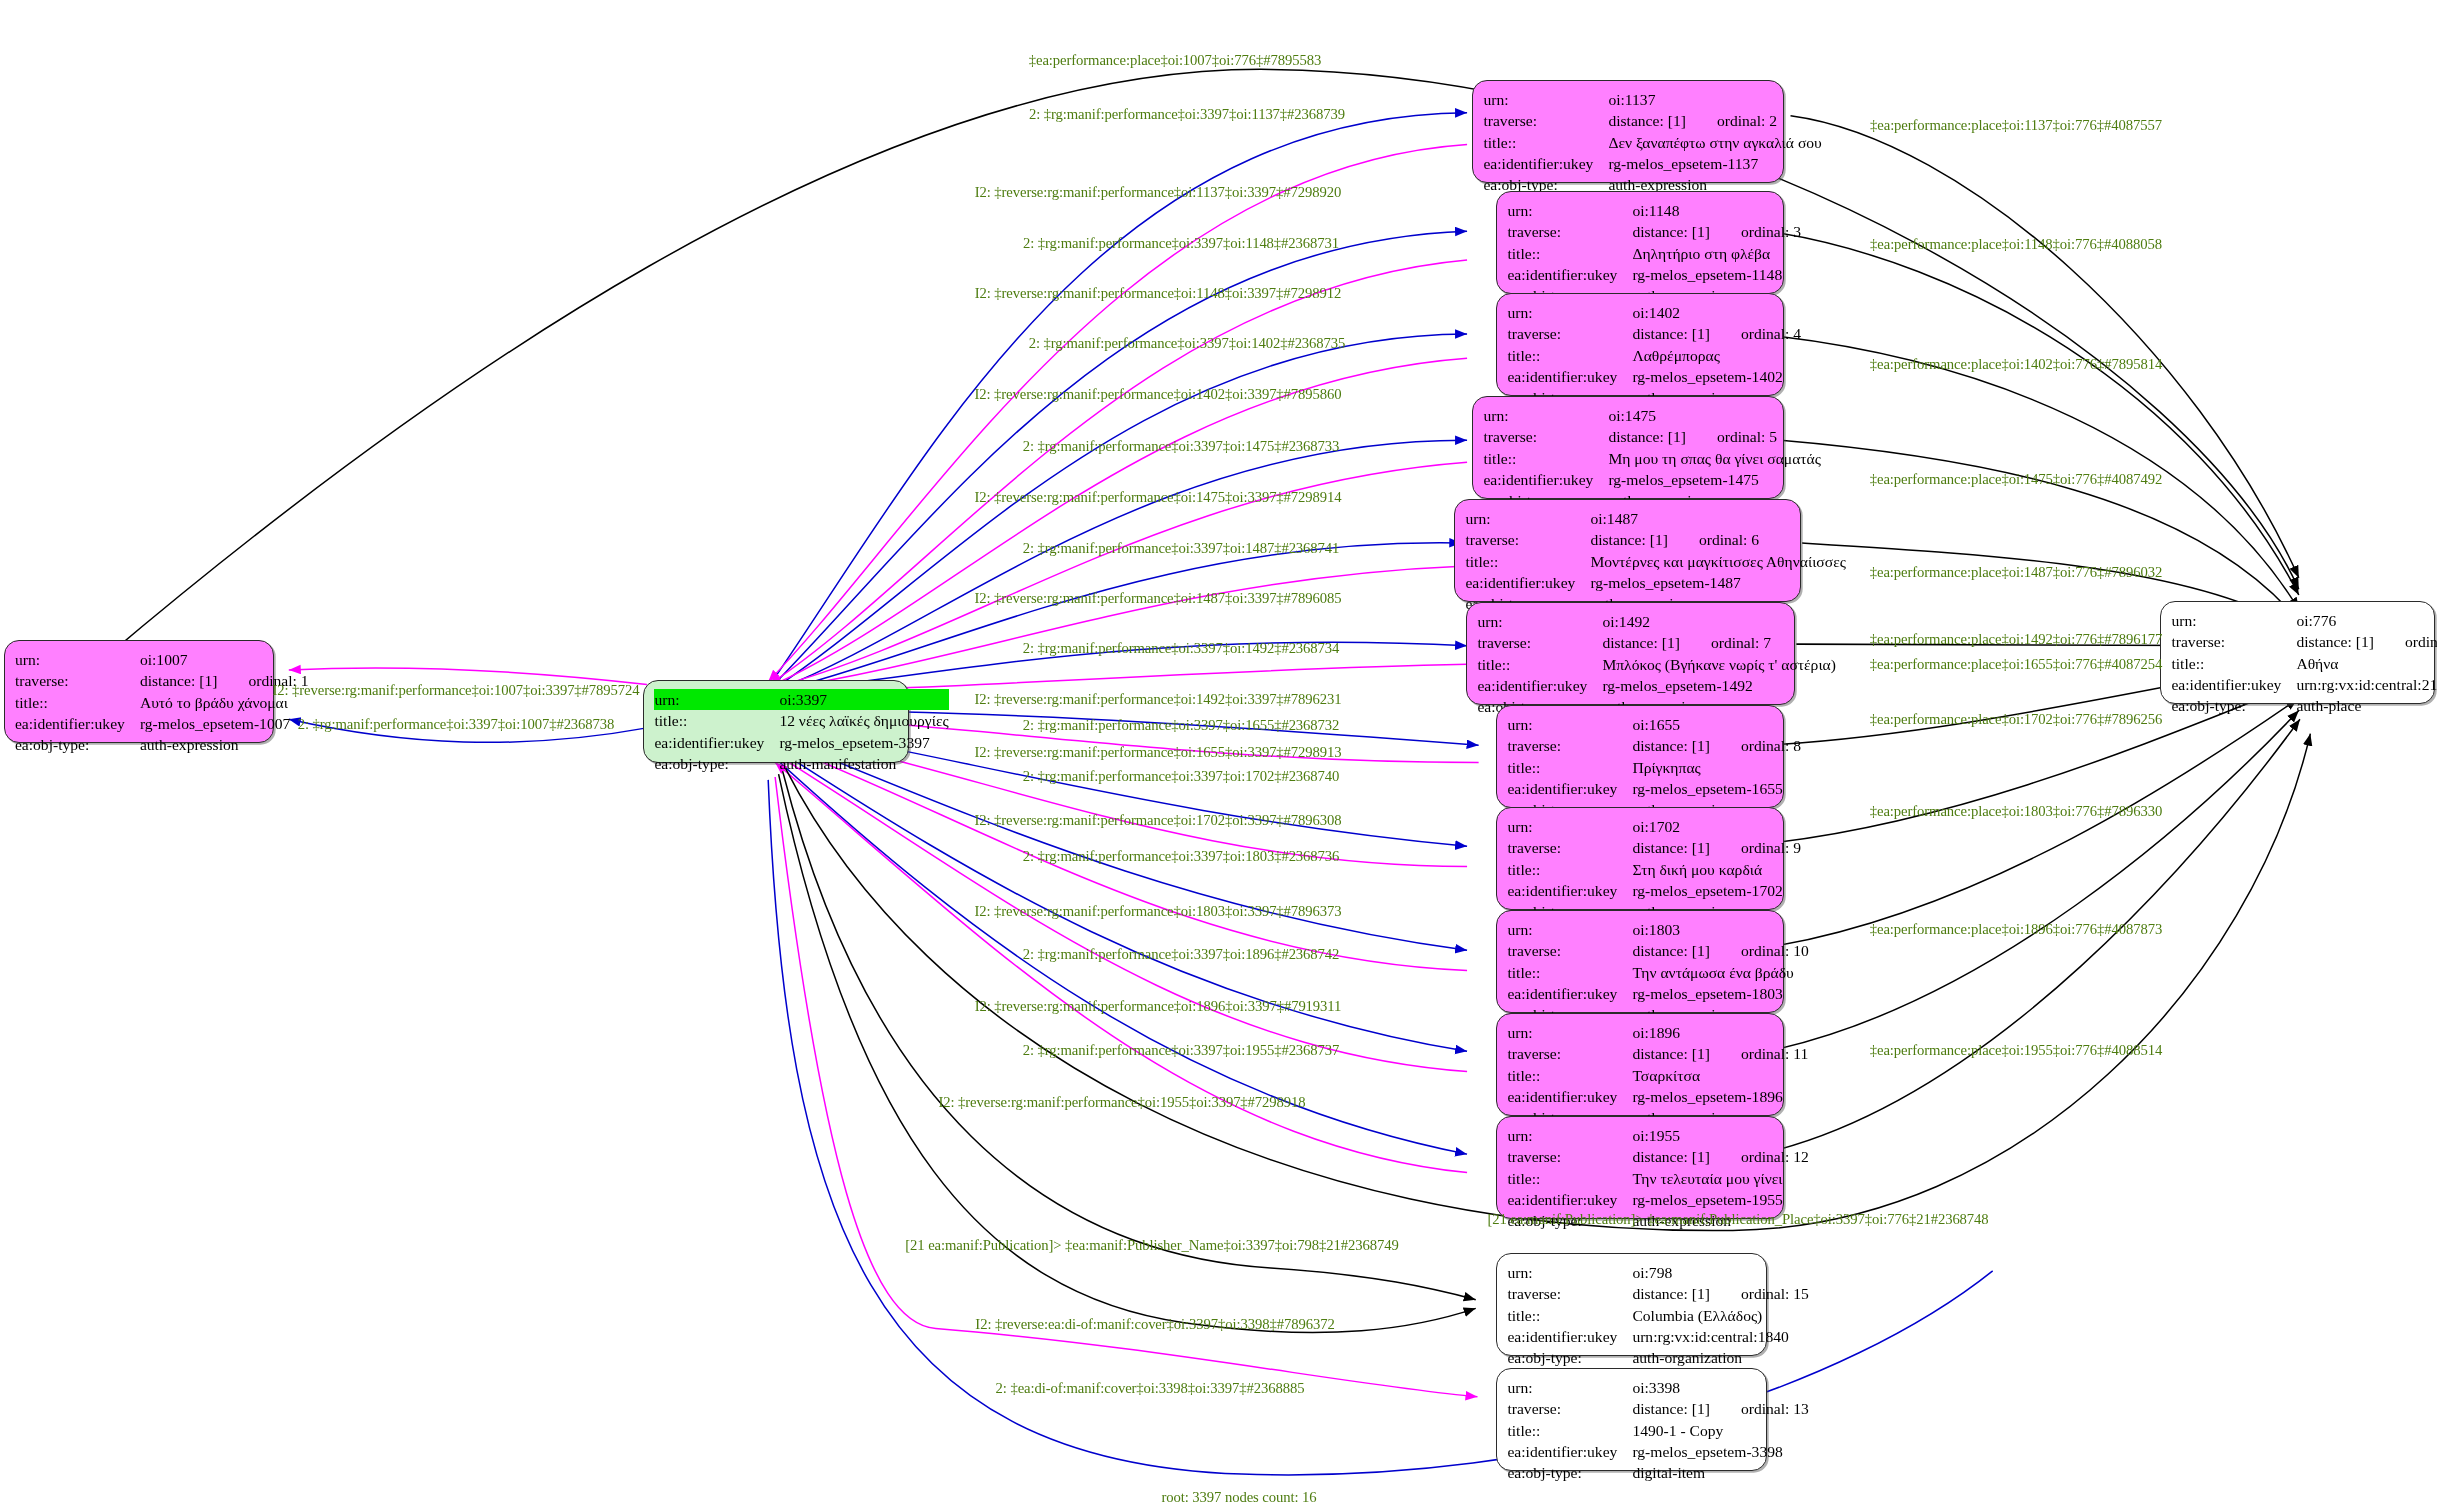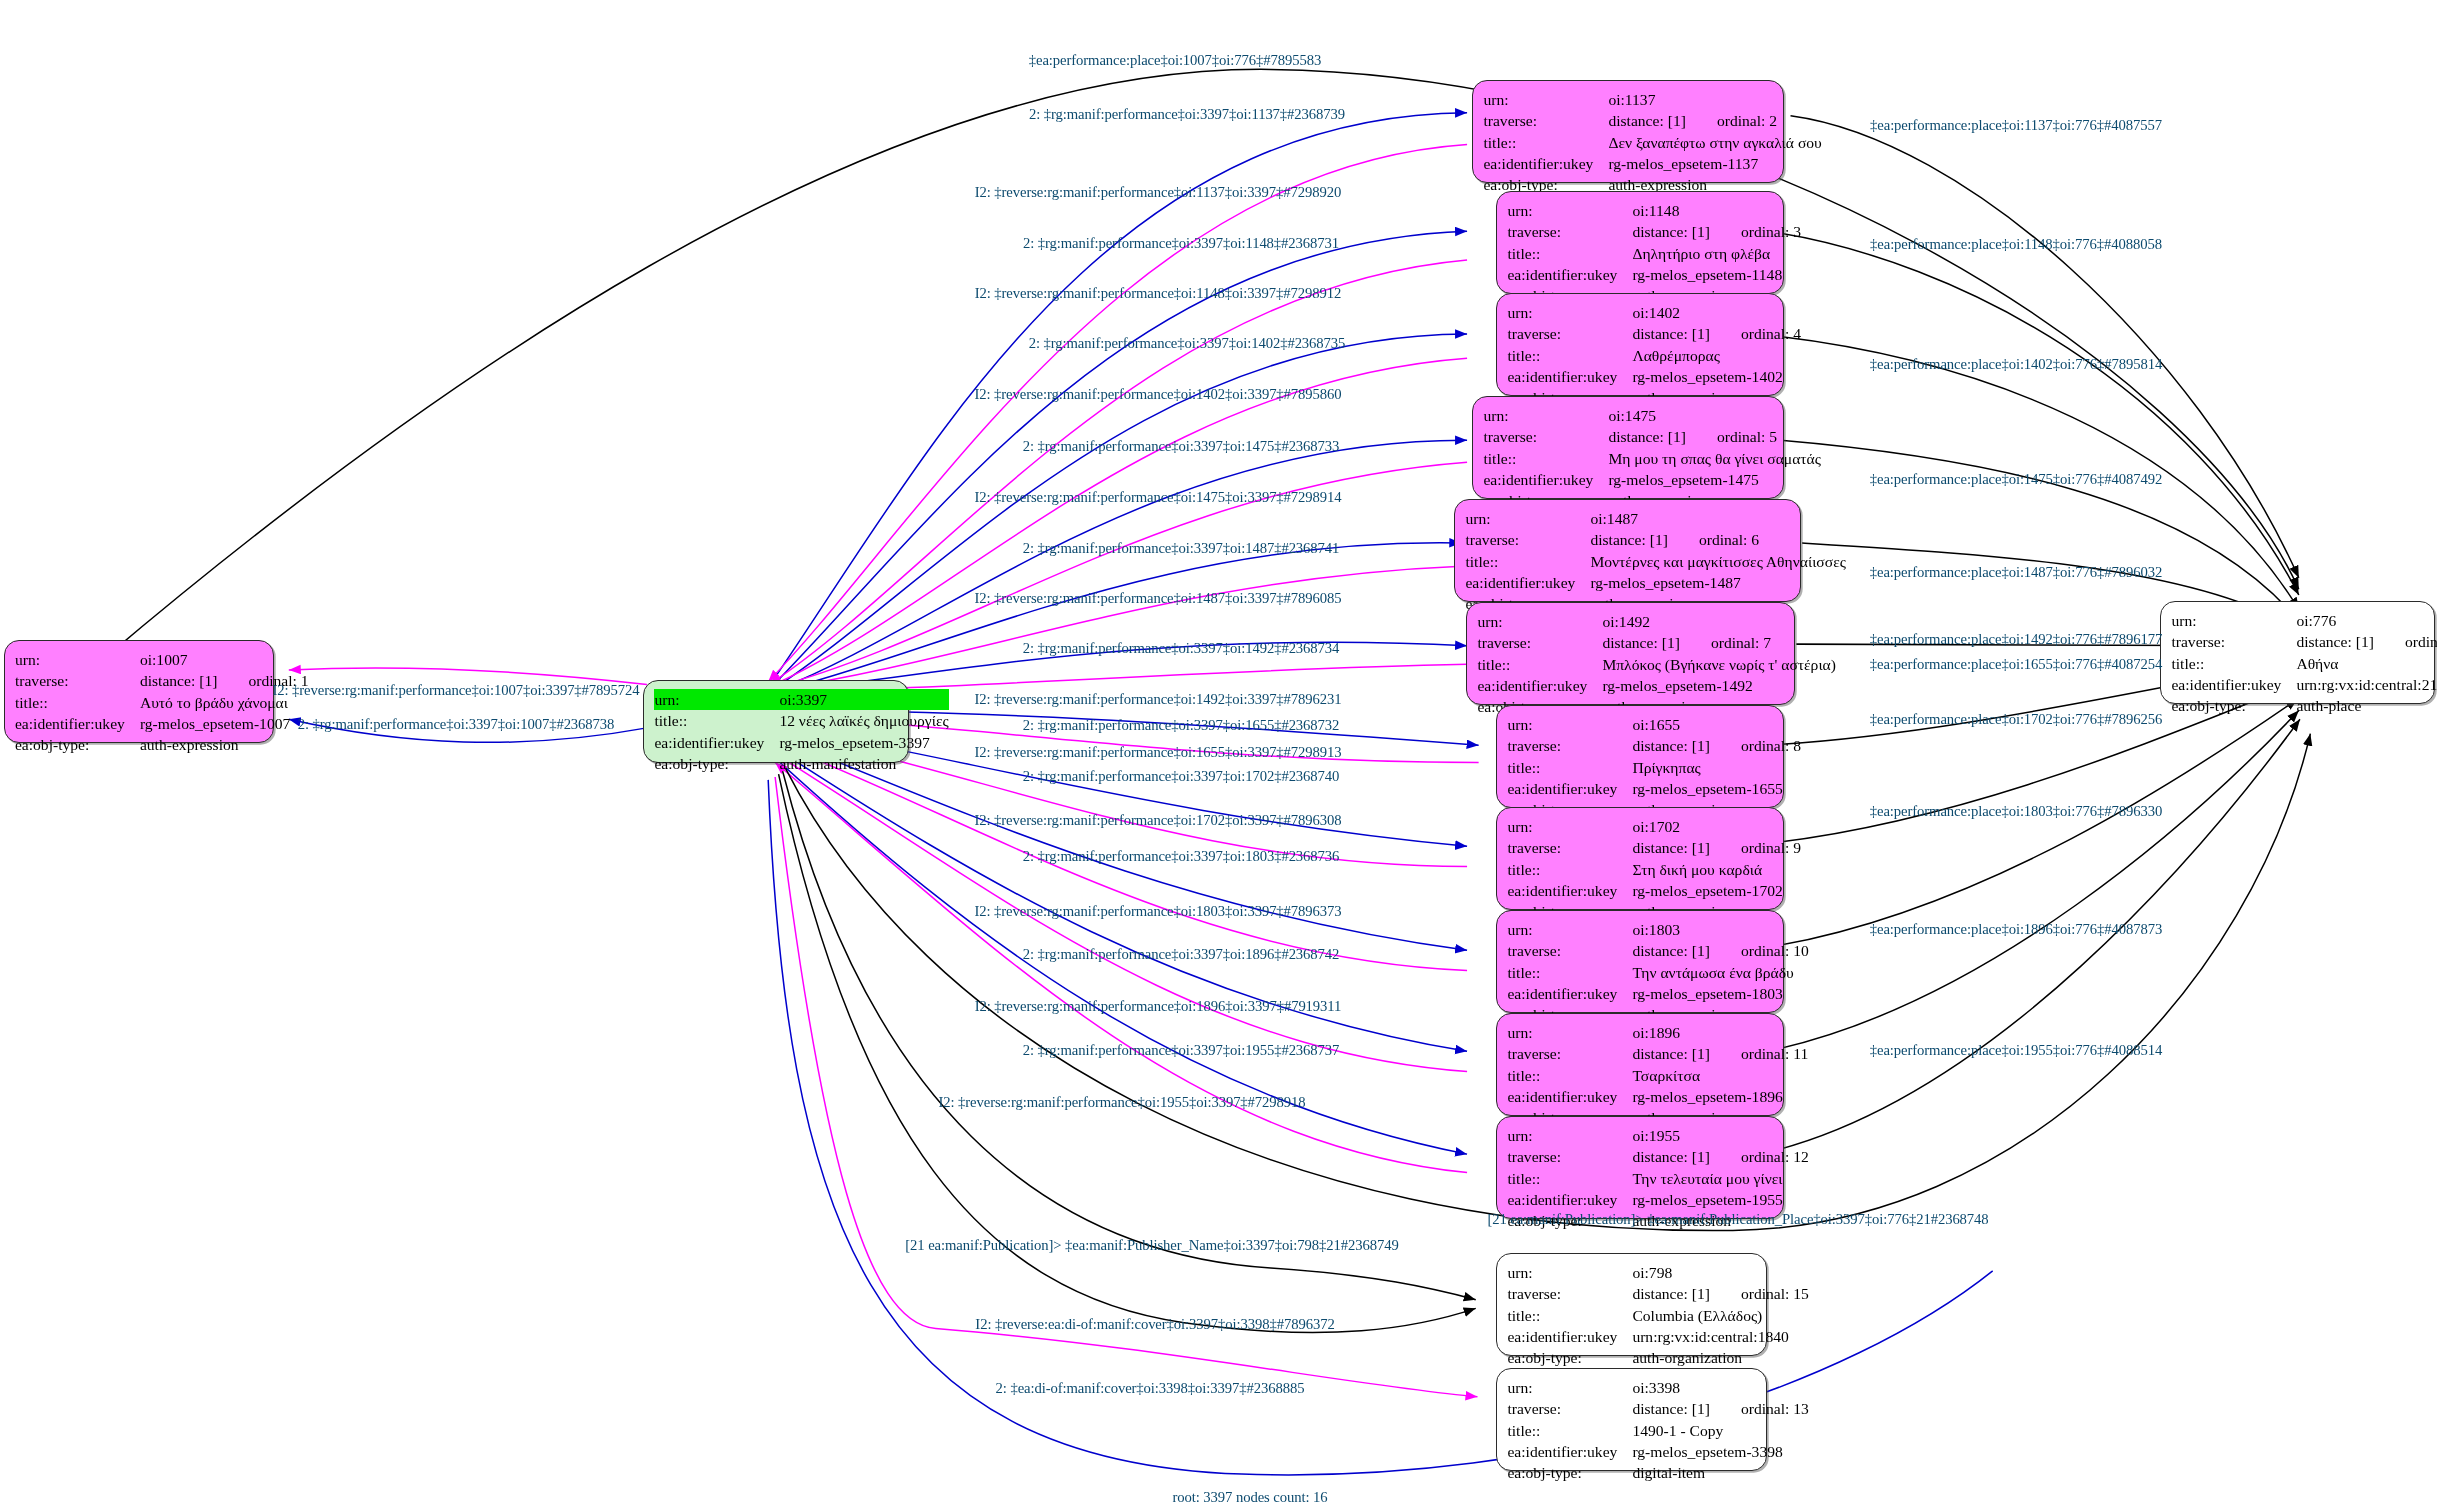--- a/index.html
+++ b/index.html
@@ -10,21 +10,21 @@
         box-sizing:border-box;box-shadow:1.7px 1.7px 0 rgba(80,80,80,.45);}
   .node.pink{background:#ff80ff;}
   .node.green{background:#cdf2cd;}
   .node.white{background:#ffffff;}
   .node table{border-collapse:collapse;margin:8px 10.4px;font-size:15.6px;line-height:1.30;color:#000;}
   .node td{padding:0.6px 0;white-space:nowrap;vertical-align:top;}
   .node td.k{padding-right:15px;}
   .node td.v{}
   .hl{background:#00e800;}
   .ord{display:inline-block;margin-left:31px;}
-  .elabel{position:absolute;font-size:14.7px;color:#0c4a6e;white-space:nowrap;
+  .elabel{position:absolute;font-size:14.7px;color:#4d7c0f;white-space:nowrap;
           line-height:1;letter-spacing:-0.1px;}
   .elabel.c{transform:translateX(-50%);}
 </style>
 </head>
 <body>
 
 <div id="stage">
 
   <svg id="edges" viewBox="0 0 4221 2607">
     <defs>
@@ -558,16 +558,16 @@
   <div class="elabel c" style="left:2016px;top:712px;">‡ea:performance:place‡oi:1702‡oi:776‡#7896256</div>
   <div class="elabel c" style="left:2016px;top:804px;">‡ea:performance:place‡oi:1803‡oi:776‡#7896330</div>
   <div class="elabel c" style="left:2016px;top:922px;">‡ea:performance:place‡oi:1896‡oi:776‡#4087873</div>
   <div class="elabel c" style="left:2016px;top:1043px;">‡ea:performance:place‡oi:1955‡oi:776‡#4088514</div>
 
   <div class="elabel c" style="left:1738px;top:1212px;">[21 ea:manif:Publication]&gt; ‡ea:manif:Publication_Place‡oi:3397‡oi:776‡21#2368748</div>
   <div class="elabel c" style="left:1152px;top:1238px;">[21 ea:manif:Publication]&gt; ‡ea:manif:Publisher_Name‡oi:3397‡oi:798‡21#2368749</div>
   <div class="elabel c" style="left:1155px;top:1317px;">I2: ‡reverse:ea:di-of:manif:cover‡oi:3397‡oi:3398‡#7896372</div>
   <div class="elabel c" style="left:1150px;top:1381px;">2: ‡ea:di-of:manif:cover‡oi:3398‡oi:3397‡#2368885</div>
 
-  <div class="elabel c" style="left:1239px;top:1490px;margin-left:11px;">root: 3397 nodes count: 16</div>
+  <div class="elabel c" style="left:1239px;top:1490px;">root: 3397 nodes count: 16</div>
 
 </div>
 
 
 </body></html>

